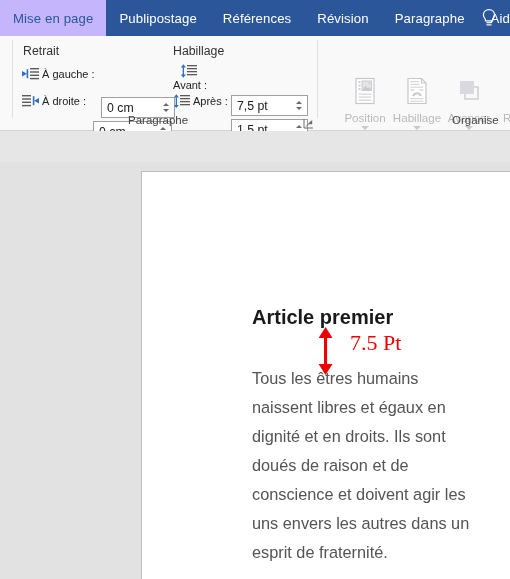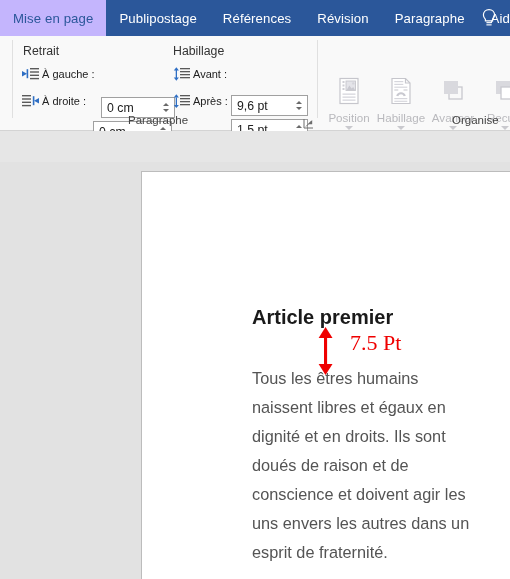--- a/index.html
+++ b/index.html
@@ -114,20 +114,21 @@
   .chev.dn { border-top: 3.5px solid #6a6a6a; }
 
   
   .big-btn {
     position: absolute;
     top: 40px;
     width: 52px;
     display: flex; flex-direction: column;
     align-items: center;
     cursor: default;
+    margin-left: 16px;
   }
   .big-btn .bicon { height: 34px; display:flex; align-items:center; justify-content:center;}
   .big-btn .blabel {
     font-size: 11.6px;
     color: #b9b9bd;
     white-space: nowrap;
     margin-top: 1px;
   }
   .big-btn .bcaret {
     margin-top: 2px;
@@ -293,36 +294,36 @@
   <div class="spin-box" style="left:93px; top:85px; width:79px;">
     <span class="spin-value">0 cm</span>
     <span class="spin-arrows">
       <i class="chev up"></i>
       <i class="chev dn"></i>
     </span>
   </div>
 
   <div class="section-title" style="left:173px; top:8px;">Habillage</div>
 
-  <div class="field-row" style="left:173px; top:28px;">
+  <div class="field-row" style="left:173px; top:28px;flex-direction:column;">
     <span class="field-icon">
       <svg width="17" height="15" viewBox="0 0 17 15">
         <rect x="7" y="1" width="10" height="1.3" fill="#5a5a5a"></rect>
         <rect x="7" y="4" width="10" height="1.3" fill="#5a5a5a"></rect>
         <rect x="7" y="7" width="10" height="1.3" fill="#5a5a5a"></rect>
         <rect x="7" y="10" width="10" height="1.3" fill="#5a5a5a"></rect>
         <rect x="2.7" y="2.5" width="1.3" height="9" fill="#2f6fc4"></rect>
         <path d="M3.35 0.3 L0.8 3.6 L5.9 3.6 Z" fill="#2f6fc4"></path>
         <path d="M3.35 13.7 L0.8 10.4 L5.9 10.4 Z" fill="#2f6fc4"></path>
       </svg>
     </span>
     <span class="field-label">Avant :</span>
   </div>
   <div class="spin-box" style="left:231px; top:59px; width:77px;">
-    <span class="spin-value">9,6 pt</span>
+    <span class="spin-value">7,5 pt</span>
     <span class="spin-arrows">
       <i class="chev up"></i>
       <i class="chev dn"></i>
     </span>
   </div>
 
   <div class="field-row" style="left:173px; top:55px;">
     <span class="field-icon">
       <svg width="17" height="15" viewBox="0 0 17 15">
         <rect x="7" y="1" width="10" height="1.3" fill="#5a5a5a"></rect>

